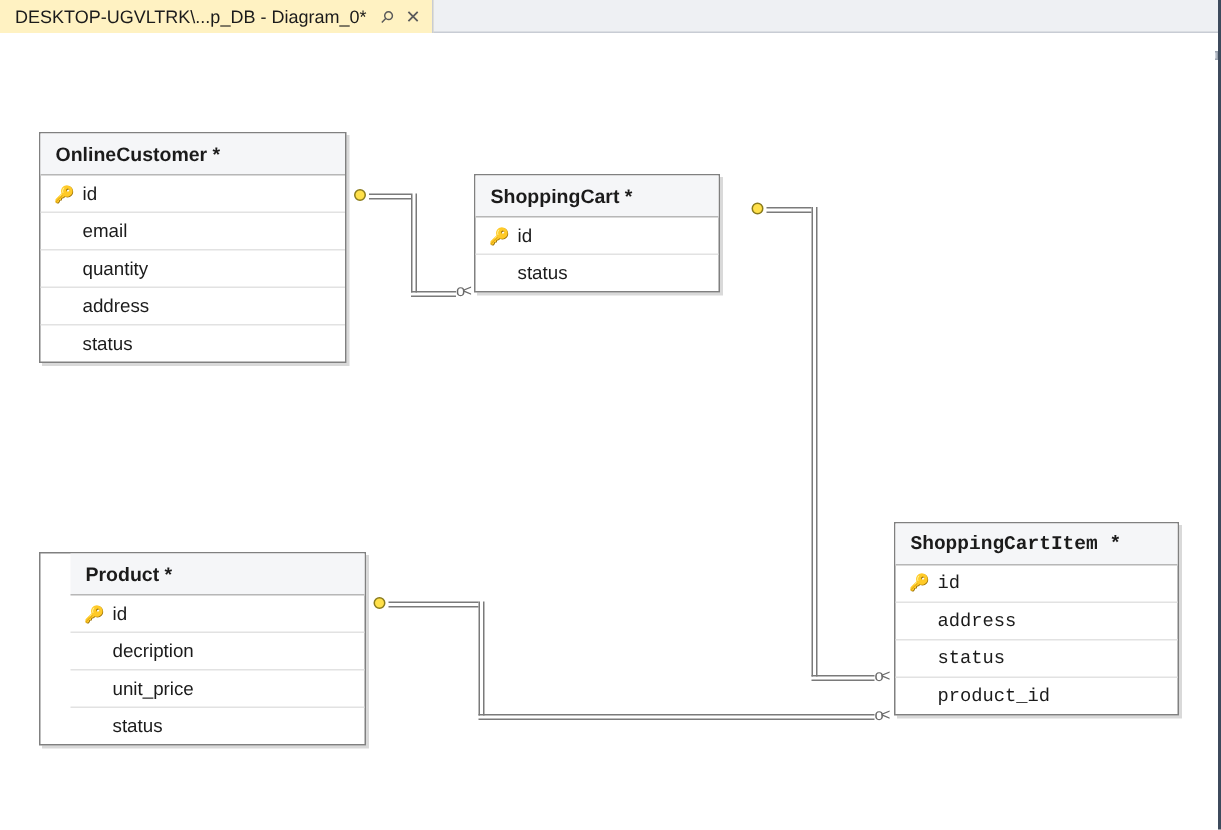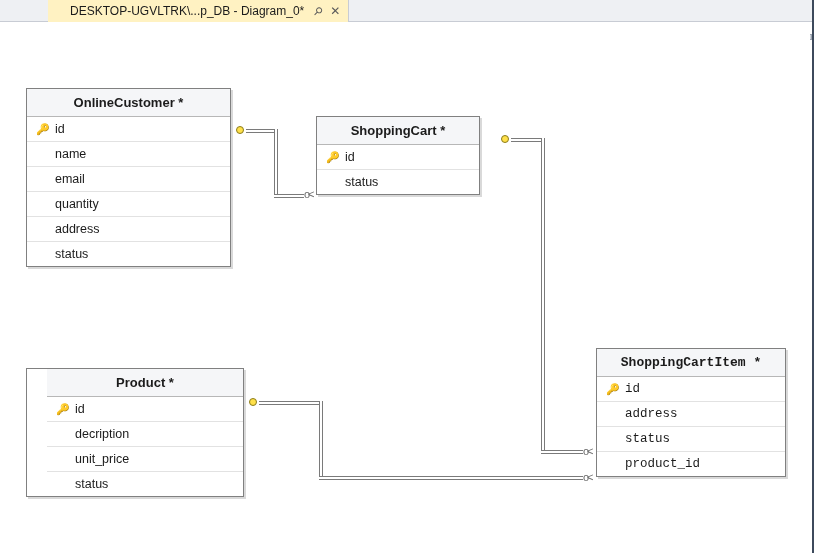--- a/index.html
+++ b/index.html
@@ -20,26 +20,25 @@
     height: 22px;
     background: #eef0f3;
     border-bottom: 1px solid #c8ccd4;
     display: flex;
     align-items: stretch;
   }
   .tab {
     display: flex;
     align-items: center;
     gap: 6px;
-    padding: 0 8px 0 22px;
+    padding: 0 8px 0 10px;
     background: #fff2c2;
     border-right: 1px solid #c8ccd4;
     font-size: 12px;
     height: 22px;
-    margin-left: 48px;
   }
   .tab .pin {
     color: #5a5a5a;
     font-size: 11px;
     transform: rotate(45deg);
     display: inline-block;
     margin-left: 4px;
   }
   .tab .close {
     color: #5a5a5a;
@@ -47,21 +46,20 @@
     line-height: 12px;
     cursor: pointer;
     margin-left: 2px;
   }
 
   
   .canvas {
     position: absolute;
     top: 22px; left: 0; right: 2px; bottom: 0;
     background: #ffffff;
-    text-align: center;
   }
 
   
   .entity {
     position: absolute;
     background: #ffffff;
     border: 1px solid #808080;
     box-shadow: 2px 2px 0 #d9d9d9;
     font-size: 12.5px;
   }
@@ -143,24 +141,20 @@
     </div>
     <div id="oc-rows">
         <div class="entity-row">
           <span class="entity-key">
             <span class="key-icon">🔑</span>
           </span>
           <span class="entity-col">id</span>
         </div>
         <div class="entity-row">
           <span class="entity-key"></span>
-          <span class="entity-col">name</span>
-        </div>
-        <div class="entity-row">
-          <span class="entity-key"></span>
           <span class="entity-col">email</span>
         </div>
         <div class="entity-row">
           <span class="entity-key"></span>
           <span class="entity-col">quantity</span>
         </div>
         <div class="entity-row">
           <span class="entity-key"></span>
           <span class="entity-col">address</span>
         </div>

